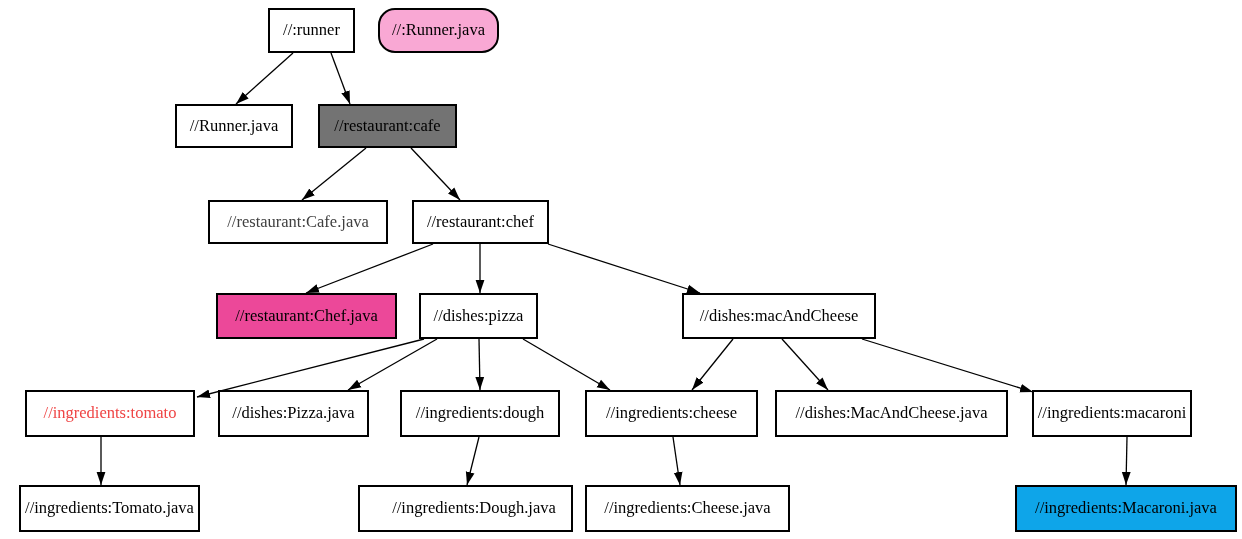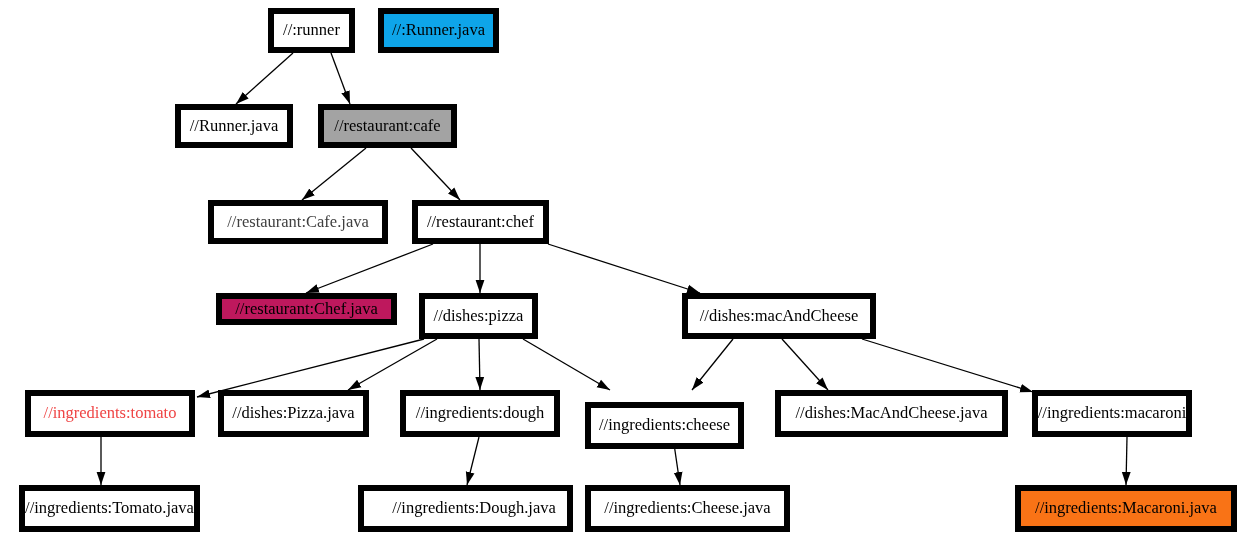--- a/index.html
+++ b/index.html
@@ -19,21 +19,21 @@
     position: absolute;
     left: 0;
     top: 0;
     width: 1242px;
     height: 539px;
     z-index: 1;
   }
   .graph-node {
     position: absolute;
     box-sizing: border-box;
-    border: 6px solid #6d28d9;
+    border: 2px solid #6d28d9;
     background: #ffffff;
     color: #000000;
     display: flex;
     align-items: center;
     justify-content: center;
     font-size: 16.5px;
     line-height: 1;
     white-space: nowrap;
     z-index: 2;
   }
@@ -64,32 +64,32 @@
         <line x1="782" y1="339" x2="828" y2="390" stroke="#000000" stroke-width="1.3" marker-end="url(#arrowhead)"></line>
         <line x1="862" y1="339" x2="1033" y2="392" stroke="#000000" stroke-width="1.3" marker-end="url(#arrowhead)"></line>
         <line x1="101" y1="437" x2="101" y2="485" stroke="#000000" stroke-width="1.3" marker-end="url(#arrowhead)"></line>
         <line x1="479" y1="437" x2="467" y2="485" stroke="#000000" stroke-width="1.3" marker-end="url(#arrowhead)"></line>
         <line x1="673" y1="437" x2="680" y2="485" stroke="#000000" stroke-width="1.3" marker-end="url(#arrowhead)"></line>
         <line x1="1127" y1="437" x2="1126" y2="485" stroke="#000000" stroke-width="1.3" marker-end="url(#arrowhead)"></line>
       </g>
   </svg>
   <div id="node-layer">
       <div class="graph-node" style="left: 268px; top: 8px; width: 87px; height: 45px; border-color: rgb(0, 0, 0); background: rgb(255, 255, 255); color: rgb(0, 0, 0);">//:runner</div>
-      <div class="graph-node" style="left: 378px; top: 8px; width: 121px; height: 45px; border-color: rgb(0, 0, 0); background: #0ea5e9; color: rgb(0, 0, 0);">//:Runner.java</div>
+      <div class="graph-node" style="left: 378px; top: 8px; width: 121px; height: 45px; border-color: rgb(0, 0, 0); background: #f9a8d4; color: rgb(0, 0, 0); border-radius: 17px;">//:Runner.java</div>
       <div class="graph-node" style="left: 175px; top: 104px; width: 118px; height: 44px; border-color: rgb(0, 0, 0); background: rgb(255, 255, 255); color: rgb(0, 0, 0);">//Runner.java</div>
-      <div class="graph-node" style="left: 318px; top: 104px; width: 139px; height: 44px; border-color: rgb(0, 0, 0); background: #a3a3a3; color: rgb(0, 0, 0);">//restaurant:cafe</div>
+      <div class="graph-node" style="left: 318px; top: 104px; width: 139px; height: 44px; border-color: rgb(0, 0, 0); background: #737373; color: rgb(0, 0, 0);">//restaurant:cafe</div>
       <div class="graph-node" style="left: 208px; top: 200px; width: 180px; height: 44px; border-color: rgb(0, 0, 0); background: rgb(255, 255, 255); color: #404040;">//restaurant:Cafe.java</div>
       <div class="graph-node" style="left: 412px; top: 200px; width: 137px; height: 44px; border-color: rgb(0, 0, 0); background: rgb(255, 255, 255); color: rgb(0, 0, 0);">//restaurant:chef</div>
-      <div class="graph-node" style="left: 216px; top: 293px; width: 181px; height: 32px; border-color: rgb(0, 0, 0); background: #be185d; color: rgb(0, 0, 0);">//restaurant:Chef.java</div>
+      <div class="graph-node" style="left: 216px; top: 293px; width: 181px; height: 46px; border-color: rgb(0, 0, 0); background: #ec4899; color: rgb(0, 0, 0);">//restaurant:Chef.java</div>
       <div class="graph-node" style="left: 419px; top: 293px; width: 119px; height: 46px; border-color: rgb(0, 0, 0); background: rgb(255, 255, 255); color: rgb(0, 0, 0);">//dishes:pizza</div>
       <div class="graph-node" style="left: 682px; top: 293px; width: 194px; height: 46px; border-color: rgb(0, 0, 0); background: rgb(255, 255, 255); color: rgb(0, 0, 0);">//dishes:macAndCheese</div>
       <div class="graph-node" style="left: 25px; top: 390px; width: 170px; height: 47px; border-color: rgb(0, 0, 0); background: rgb(255, 255, 255); color: #ef4444;">//ingredients:tomato</div>
       <div class="graph-node" style="left: 218px; top: 390px; width: 151px; height: 47px; border-color: rgb(0, 0, 0); background: rgb(255, 255, 255); color: rgb(0, 0, 0);">//dishes:Pizza.java</div>
       <div class="graph-node" style="left: 400px; top: 390px; width: 160px; height: 47px; border-color: rgb(0, 0, 0); background: rgb(255, 255, 255); color: rgb(0, 0, 0);">//ingredients:dough</div>
-      <div class="graph-node" style="left: 585px; top: 390px; width: 159px; height: 47px; border-color: rgb(0, 0, 0); background: rgb(255, 255, 255); color: rgb(0, 0, 0); margin-top: 12px;">//ingredients:cheese</div>
+      <div class="graph-node" style="left: 585px; top: 390px; width: 173px; height: 47px; border-color: rgb(0, 0, 0); background: rgb(255, 255, 255); color: rgb(0, 0, 0);">//ingredients:cheese</div>
       <div class="graph-node" style="left: 775px; top: 390px; width: 233px; height: 47px; border-color: rgb(0, 0, 0); background: rgb(255, 255, 255); color: rgb(0, 0, 0);">//dishes:MacAndCheese.java</div>
       <div class="graph-node" style="left: 1032px; top: 390px; width: 160px; height: 47px; border-color: rgb(0, 0, 0); background: rgb(255, 255, 255); color: rgb(0, 0, 0);">//ingredients:macaroni</div>
       <div class="graph-node" style="left: 5px; top: 485px; width: 181px; height: 47px; border-color: rgb(0, 0, 0); background: rgb(255, 255, 255); color: rgb(0, 0, 0); margin-left: 14px;">//ingredients:Tomato.java</div>
       <div class="graph-node" style="left: 358px; top: 485px; width: 215px; height: 47px; border-color: rgb(0, 0, 0); background: rgb(255, 255, 255); color: rgb(0, 0, 0); padding-left: 17px;">//ingredients:Dough.java</div>
       <div class="graph-node" style="left: 585px; top: 485px; width: 205px; height: 47px; border-color: rgb(0, 0, 0); background: rgb(255, 255, 255); color: rgb(0, 0, 0);">//ingredients:Cheese.java</div>
-      <div class="graph-node" style="left: 1015px; top: 485px; width: 222px; height: 47px; border-color: rgb(0, 0, 0); background: #f97316; color: rgb(0, 0, 0);">//ingredients:Macaroni.java</div>
+      <div class="graph-node" style="left: 1015px; top: 485px; width: 222px; height: 47px; border-color: rgb(0, 0, 0); background: #0ea5e9; color: rgb(0, 0, 0);">//ingredients:Macaroni.java</div>
     </div>
 </div>
 
 </body></html>

